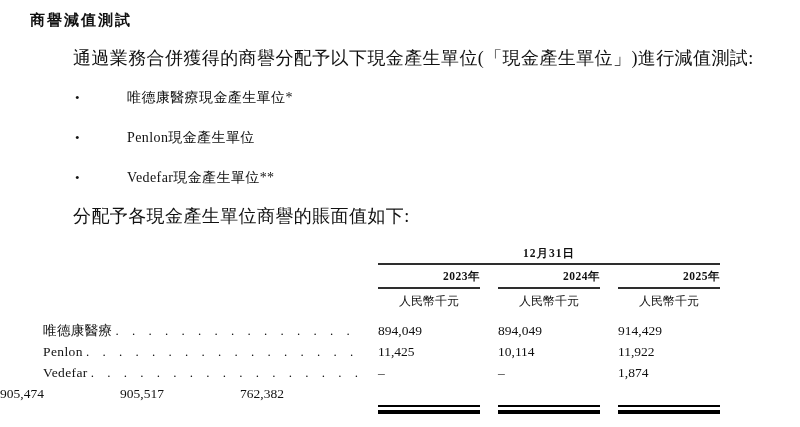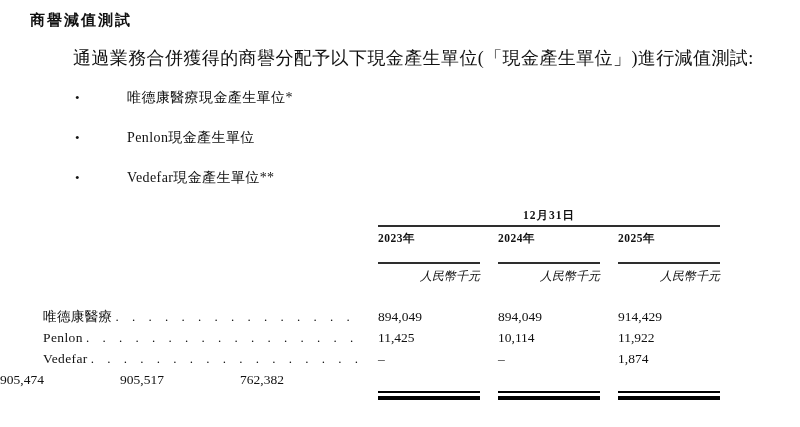--- a/index.html
+++ b/index.html
@@ -49,38 +49,37 @@
     line-height: 14px;
     letter-spacing: 1px;
   }
   .full-rule {
     margin: 3px 0 0 378px;
     width: 342px;
     border-top: 2px solid #2e2e2e;
   }
   .year-row { margin-top: 5px; }
   .year-cell {
-    text-align: left;
+    text-align: right;
     font-weight: 700;
     font-size: 11.5px;
     line-height: 13px;
-    padding-bottom: 17px;
+    padding-bottom: 4px;
     border-bottom: 2px solid #2e2e2e;
     letter-spacing: 0.5px;
   }
   .unit-row { margin-top: 5px; }
   .unit-cell {
-    text-align: right;
-    font-style: italic;
+    text-align: center;
     font-size: 12px;
     line-height: 14px;
   }
 
   .data-row { line-height: 21px; }
-  .data-row.first { margin-top: 23px; }
+  .data-row.first { margin-top: 12px; }
   .label-cell {
     width: 378px;
     display: flex;
     align-items: baseline;
     padding: 0 16px 0 43px;
     overflow: hidden;
   }
   .row-label { white-space: nowrap; letter-spacing: 0.4px; }
   .dots {
     flex: 1;
@@ -116,20 +115,21 @@
     <div class="bullet-row">
       <span class="bullet-mark">•</span>
       <span>Penlon現金產生單位</span>
     </div>
     <div class="bullet-row">
       <span class="bullet-mark">•</span>
       <span>Vedefar現金產生單位**</span>
     </div>
   </div>
 
+  <p class="para">分配予各現金產生單位商譽的賬面值如下:</p>
 
   <div class="fin-table">
 
     <div class="trow">
       <div class="spacer"></div>
       <div class="date-cell">12月31日</div>
     </div>
     <div class="full-rule"></div>
 
     <div class="trow year-row">

